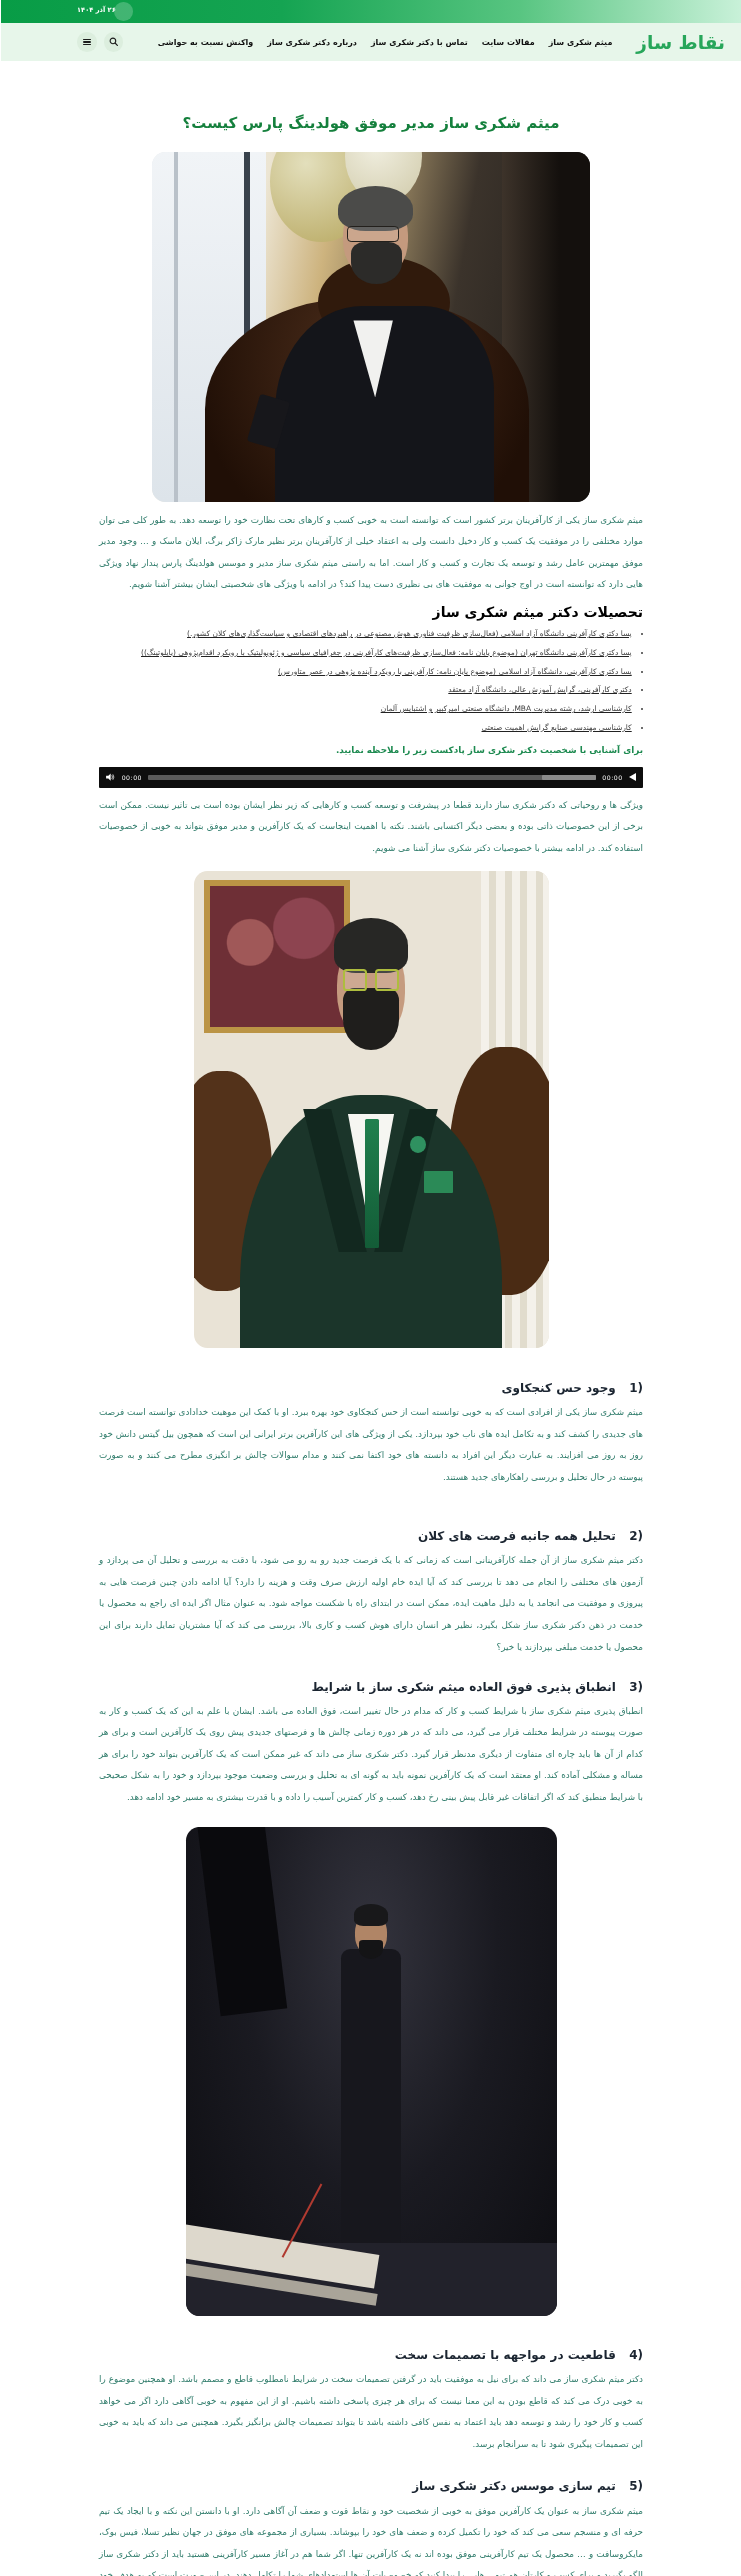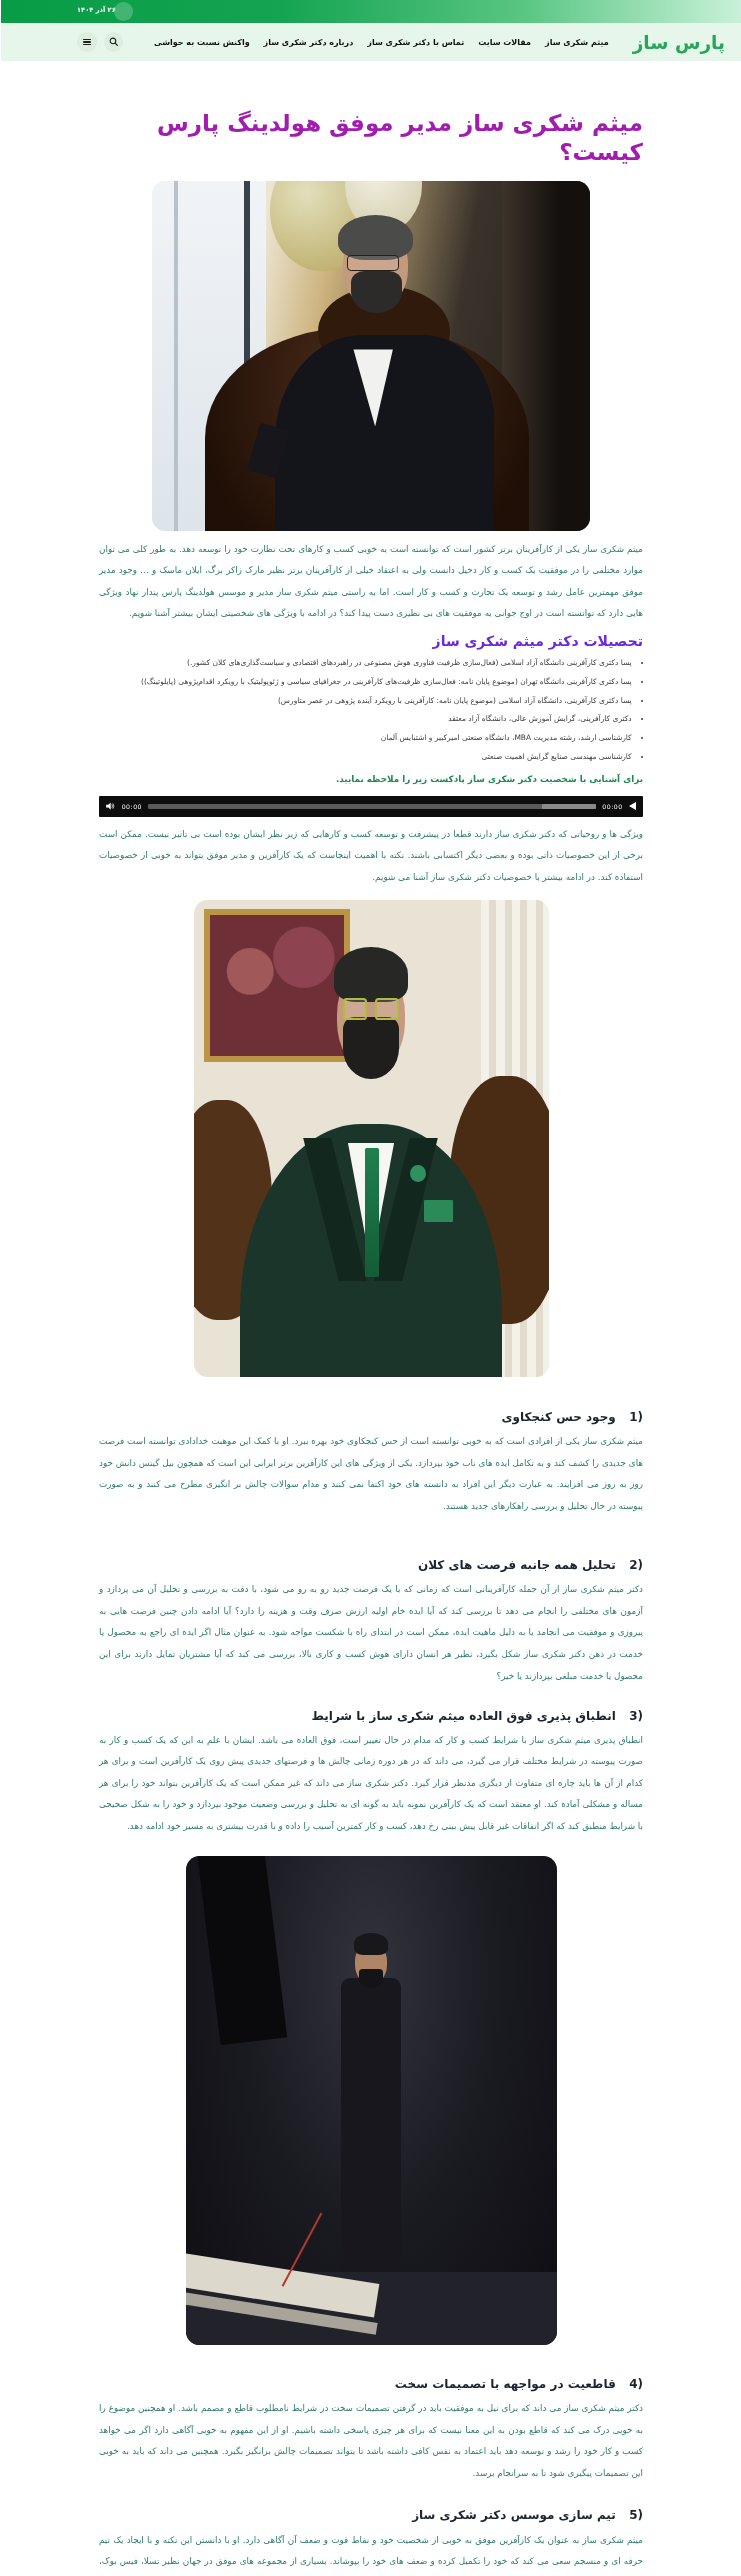--- a/index.html
+++ b/index.html
@@ -26,29 +26,29 @@
   .menu-item{ font-size:8px; font-weight:700; color:#101010; cursor:pointer; white-space:nowrap; }
   .nav-spacer{ flex:1; }
   .icon-circle{
     width:19.6px; height:19.6px; border-radius:50%; background:#dceede;
     display:flex; align-items:center; justify-content:center; cursor:pointer; margin-right:7.2px;
   }
   .burger{ width:8.2px; display:flex; flex-direction:column; gap:1.5px; }
   .burger i{ display:block; height:1.3px; background:#1c1c1c; border-radius:1px; }
   
   .content{ width:544px; margin:0 auto; }
-  h1.title{ margin-top:48px; font-size:23px; line-height:29px; color:#a21caf; text-align:right; }
-  h2.sec{ margin-top:29px; font-size:14px; color:#6d28d9; text-align:right; }
+  h1.title{ margin-top:48px; font-size:15px; line-height:29px; color:#15803d; text-align:center; }
+  h2.sec{ margin-top:29px; font-size:14px; color:#000000; text-align:right; }
   h2.sec-edu{ margin-top:8.2px; }
   h3.numbered{ display:flex; gap:13.4px; align-items:baseline; font-size:12px; color:#1b2531; }
   .para{
     margin-top:7.2px; font-size:8.8px; line-height:2.45; color:#2e7b6a;
     text-align:justify;
   }
-  .edu-list{ margin:7.2px 11.3px 0 0; }
+  .edu-list{ margin:7.2px 11.3px 0 0;text-decoration:underline; }
   .edu-list li{ font-size:7.5px; line-height:1.95; color:#3d3d3d; margin-bottom:4.1px; }
   .podcast-note{ margin-top:9.3px; font-size:8.8px; font-weight:700; color:#1d8a50; text-align:right; }
   
   .audio{
     margin-top:12.4px; height:20.6px; background:#0d0d0d; border-radius:1px;
     display:flex; align-items:center; padding:0 7.2px; gap:6.2px;
   }
   .a-time{ color:#ffffff; font-size:6.2px; letter-spacing:0.5px; }
   .a-rail{ flex:1; height:5.2px; background:#5a5a5a; border-radius:1px; position:relative; cursor:pointer; }
   .a-rail .loaded{ position:absolute; right:0; top:0; height:100%; width:12%; background:#8a8a8a; border-radius:1px; }
@@ -109,21 +109,21 @@
 </style>
 </head>
 <body>
 
 <div class="topbar">
   <span class="topbar-date">۲۶ آذر ۱۴۰۴</span>
   <span class="topbar-circle"></span>
 </div>
 
 <div class="navbar">
-  <span class="logo">پارس ساز</span>
+  <span class="logo">نقاط ساز</span>
   <nav class="menu">
     <span class="menu-item">میثم شکری ساز</span>
     <span class="menu-item">مقالات سایت</span>
     <span class="menu-item">تماس با دکتر شکری ساز</span>
     <span class="menu-item">درباره دکتر شکری ساز</span>
     <span class="menu-item">واکنش نسبت به حواشی</span>
   </nav>
   <span class="nav-spacer"></span>
   <span class="icon-circle">
     <svg width="9.3" height="9.3" viewBox="0 0 20 20">

